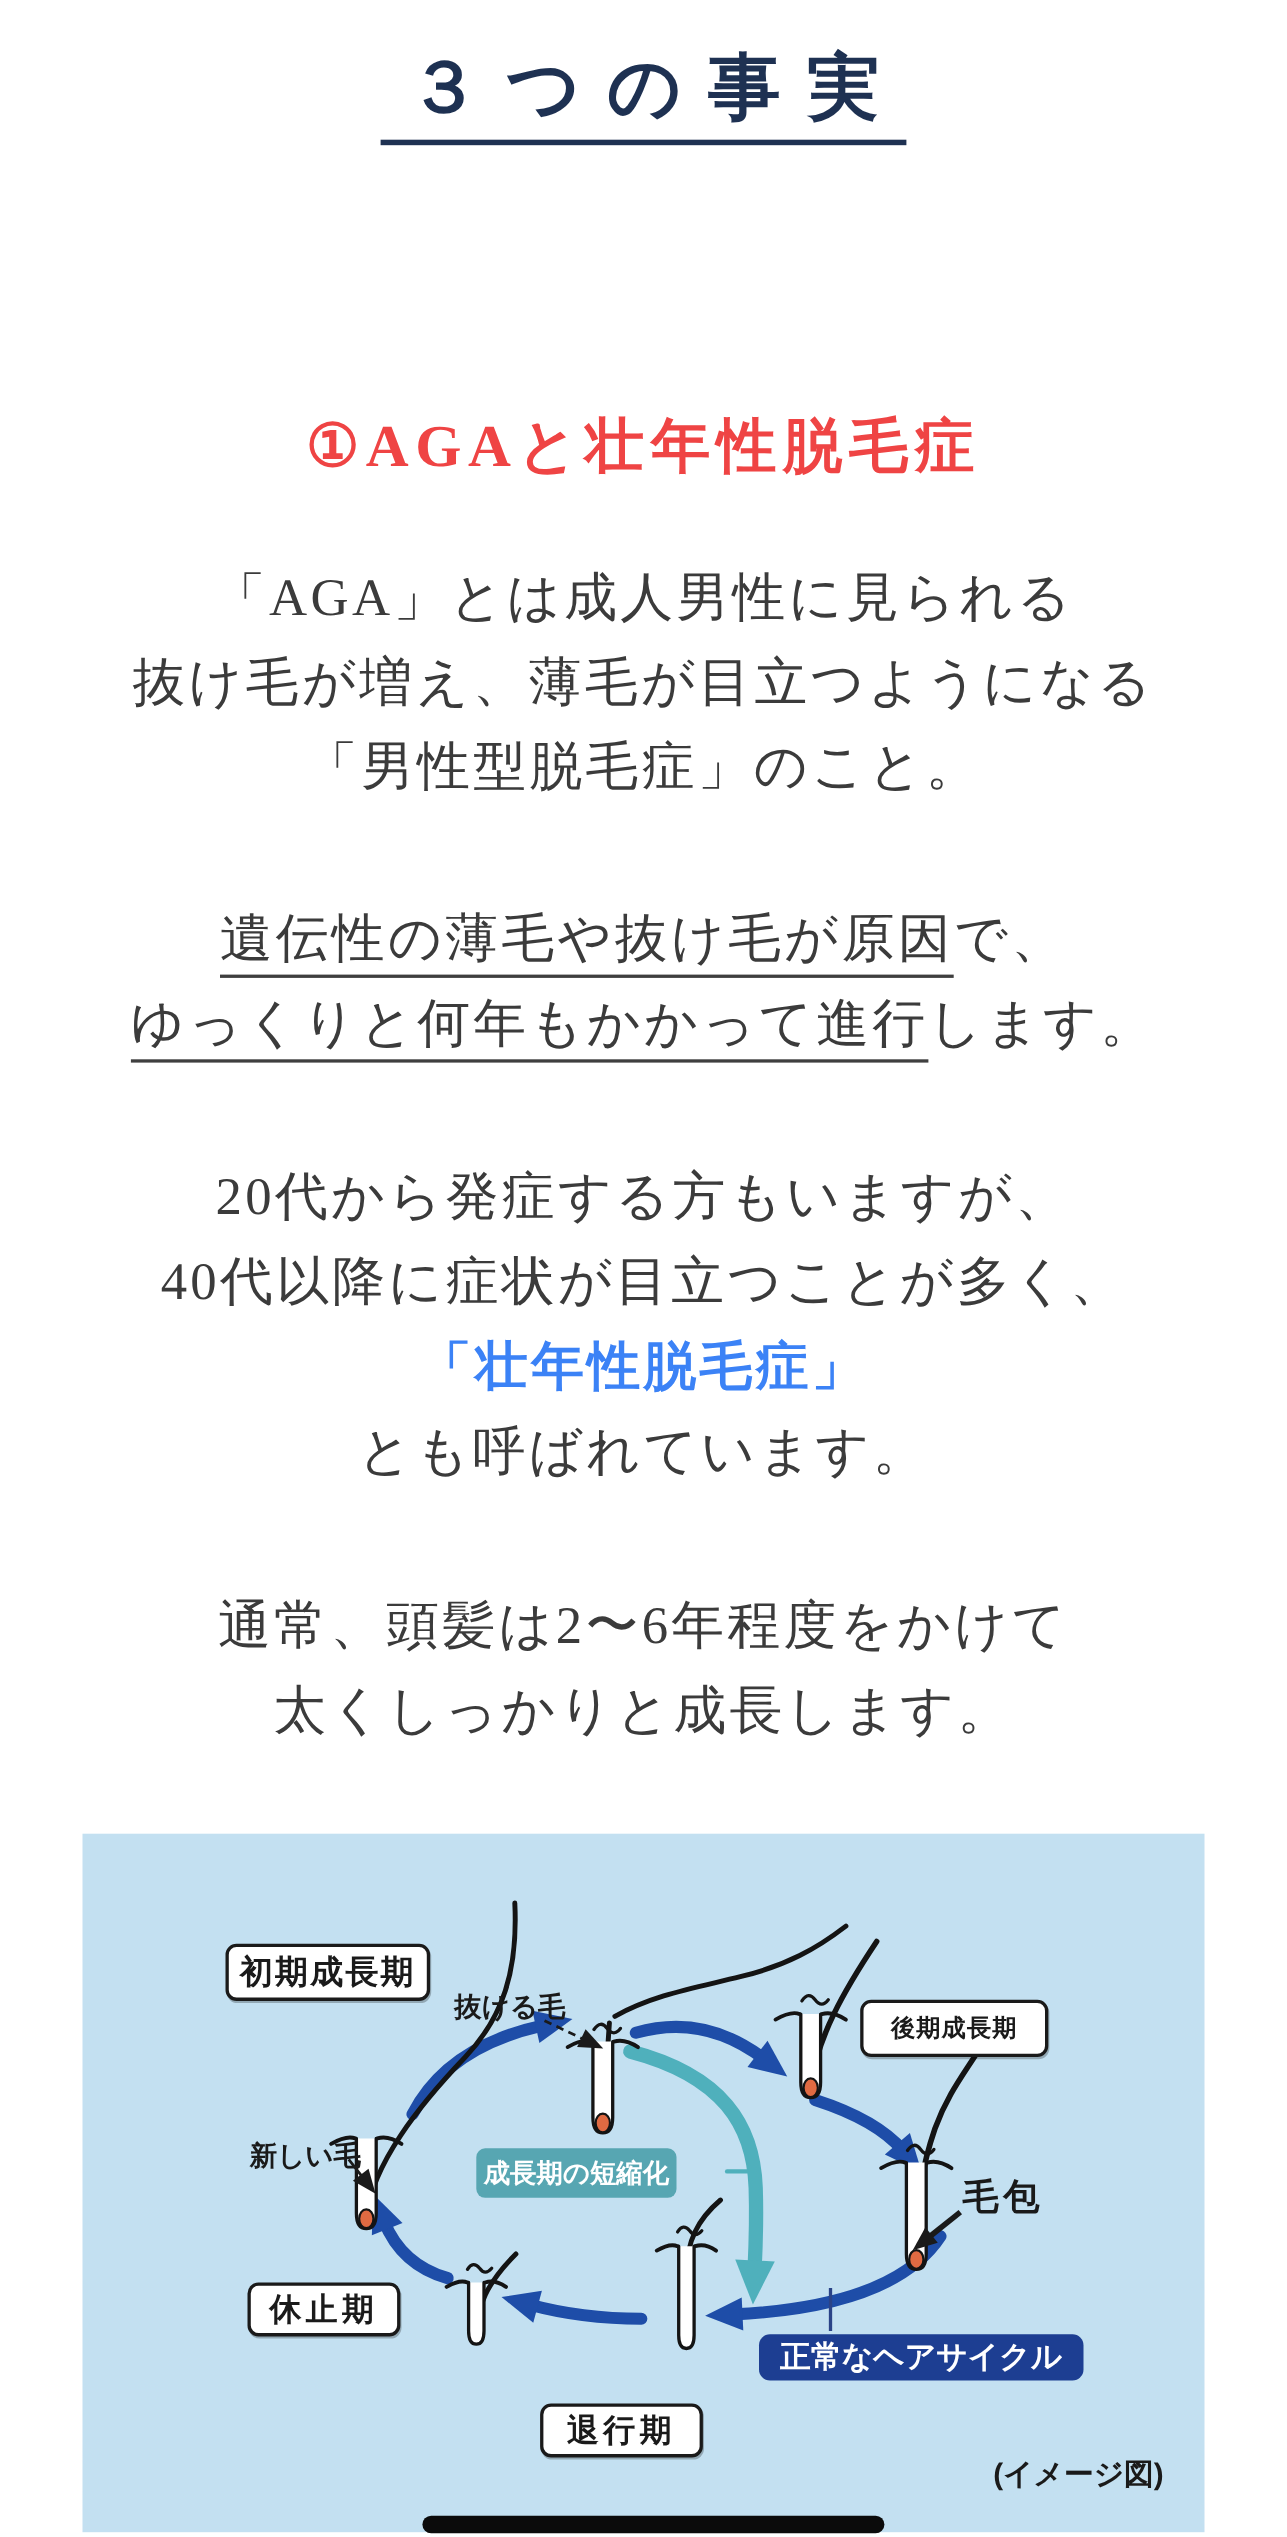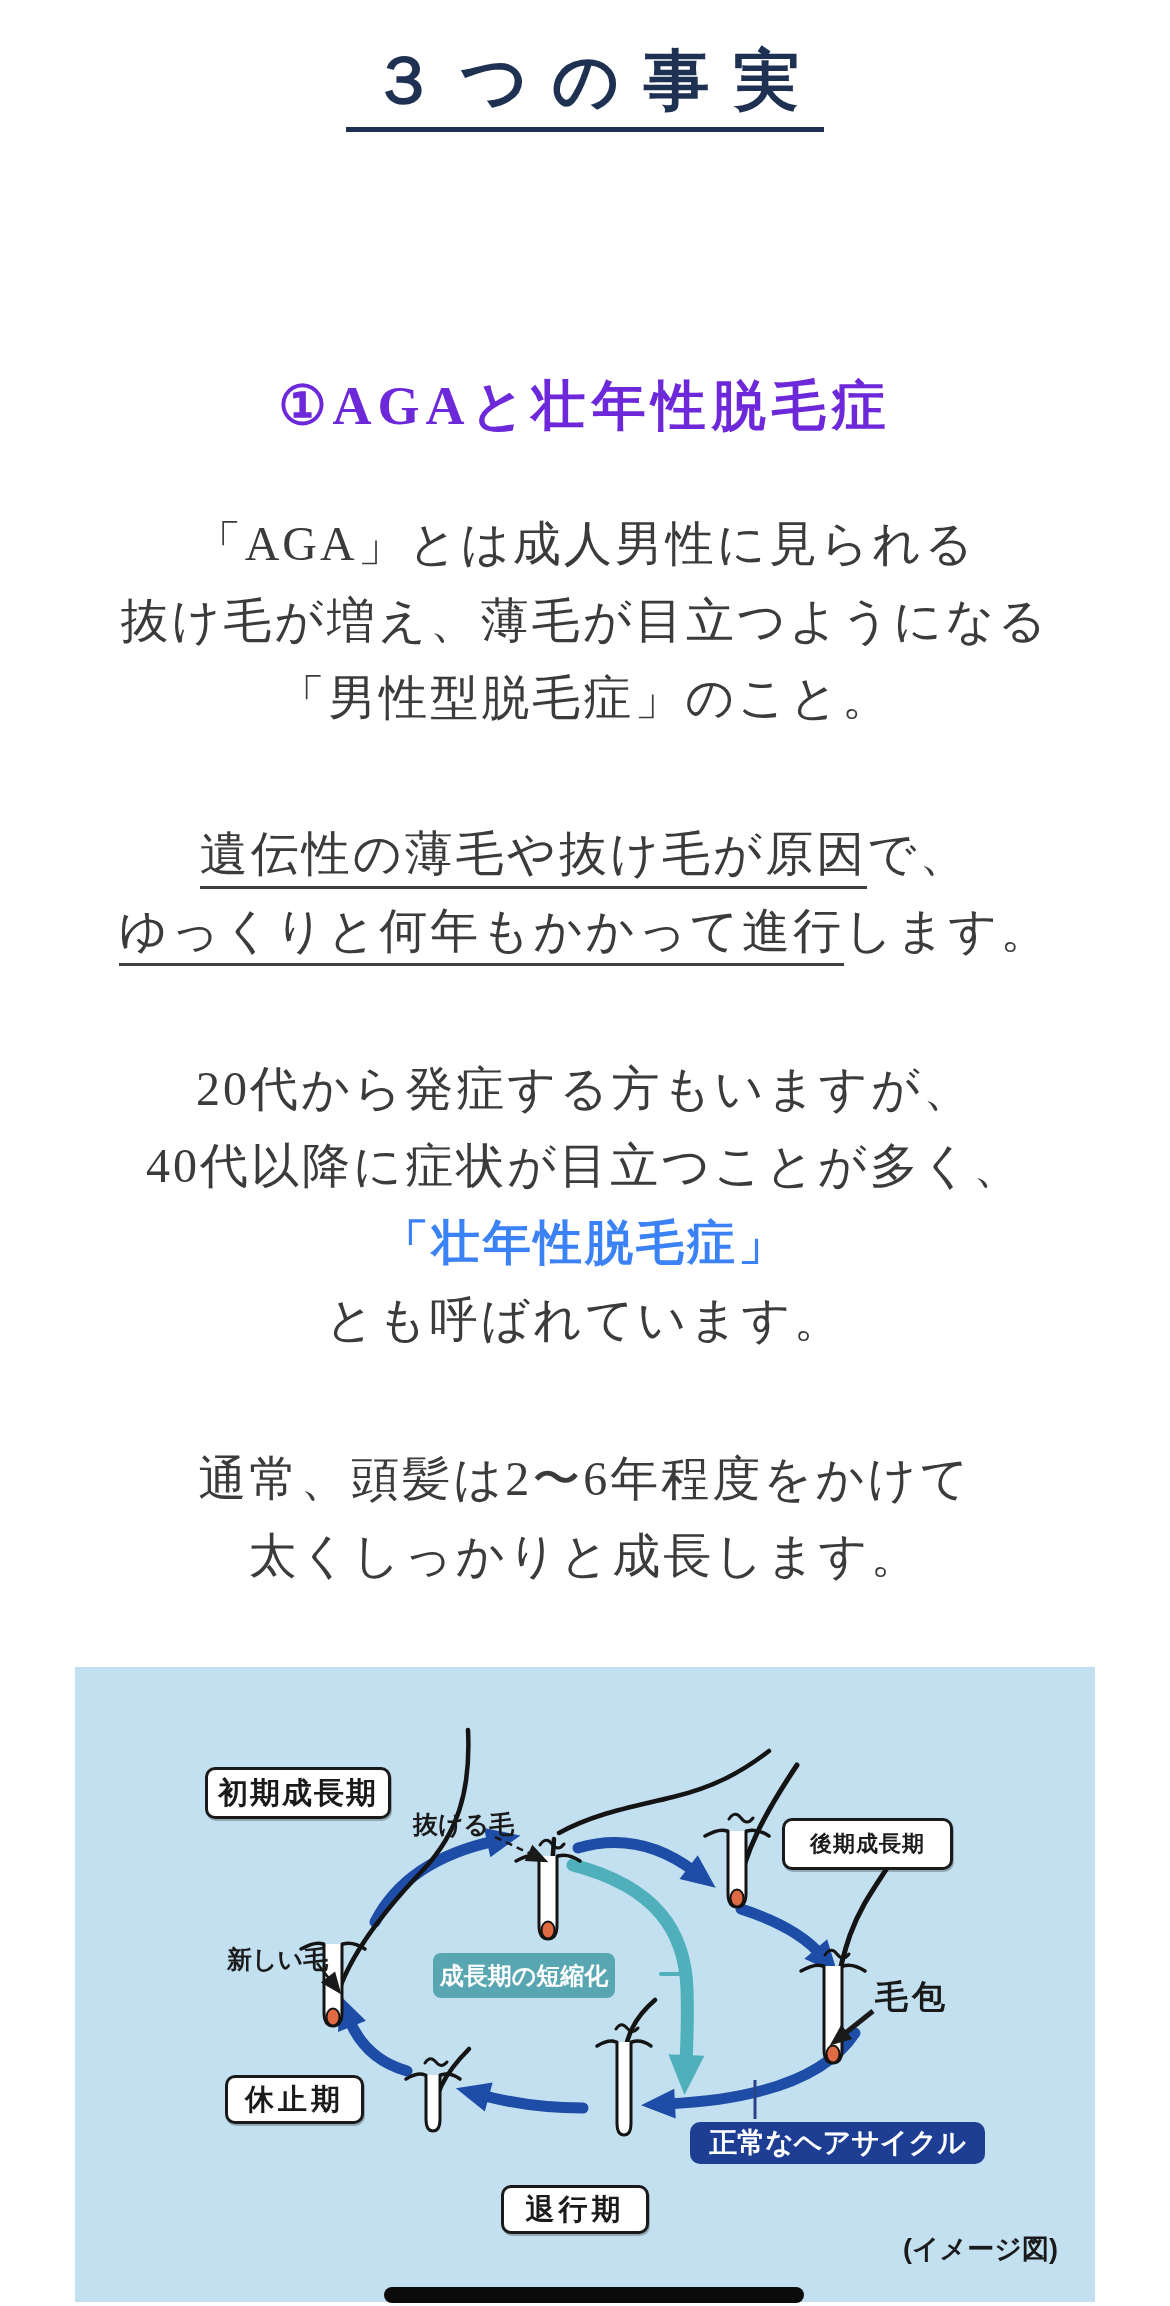--- a/index.html
+++ b/index.html
@@ -12,42 +12,42 @@
   .title { position:absolute; top:6px; left:0; right:0; text-align:center;
            color:#1e3152; font-weight:bold; }
   .title-line {
     display:block; width:fit-content; margin:0 auto;
     font-size:66px; line-height:1.05; letter-spacing:24px; padding:0 0 12px 24px;
     border-bottom:5px solid #1e3152;
   }
   .title-line.second { margin-top:40px; }
   
   .heading { position:absolute; top:370px; left:0; right:0; text-align:center;
-             font-size:54px; font-weight:bold; color:#6d28d9; letter-spacing:6px; }
+             font-size:54px; font-weight:bold; color:#ef4444; letter-spacing:6px; }
   .para { position:absolute; left:0; right:0; text-align:center;
           font-size:48px; line-height:77px; color:#3b3b3b; letter-spacing:3px; }
   .p1 { top:505px; } .p2 { top:815px; } .p3 { top:1050px; } .p4 { top:1440px; }
   .u { border-bottom:3px solid #3f3f3f; padding-bottom:6px; }
   .b { font-weight:bold; color:#3b82f6; }
   
   .diagram {
     position:absolute; left:75px; top:1667px; width:1020px; height:635px;
     background:#c3e0f1;
     font-family:"Liberation Sans","DejaVu Sans",sans-serif;
   }
   .dsvg { position:absolute; left:0; top:0; }
   .dlabel {
     position:absolute; display:flex; align-items:center; justify-content:center;
     background:#ffffff; border:3px solid #1a1a1a; border-radius:10px;
     font-weight:bold; color:#1a1a1a; box-shadow:1px 2px 0 rgba(0,0,0,.25);
   }
   .lbl-early      { left:130px; top:100px; width:180px; height:46px; font-size:30px; letter-spacing:2px; }
   .lbl-late       { left:707px; top:151px; width:165px; height:46px; font-size:22px; letter-spacing:1px; }
   .lbl-telogen    { left:150px; top:408px; width:133px; height:43px; font-size:29px; letter-spacing:4px; }
-  .lbl-catagen    { left:426px; top:518px; width:142px; height:43px; font-size:29px; letter-spacing:4px;text-align:right; }
+  .lbl-catagen    { left:416px; top:518px; width:142px; height:43px; font-size:29px; letter-spacing:4px;text-align:right; }
   .lbl-shortening { left:358px; top:286px; width:182px; height:45px; font-size:24px;
                     background:#57a6b2; color:#ffffff; border:none; border-radius:8px; box-shadow:none; }
   .lbl-cycle      { left:615px; top:455px; width:295px; height:42px; font-size:28px;
                     background:#1d3e92; color:#ffffff; border:none; border-radius:10px; box-shadow:none; }
   .dtext { position:absolute; font-weight:bold; color:#1a1a1a; }
   .txt-shed     { left:338px; top:141px; font-size:25px; }
   .txt-new      { left:152px; top:276px; font-size:25px; }
   .txt-follicle { left:800px; top:308px; font-size:33px; letter-spacing:4px; }
   .txt-caption  { left:828px; top:564px; font-size:27px; }
   

